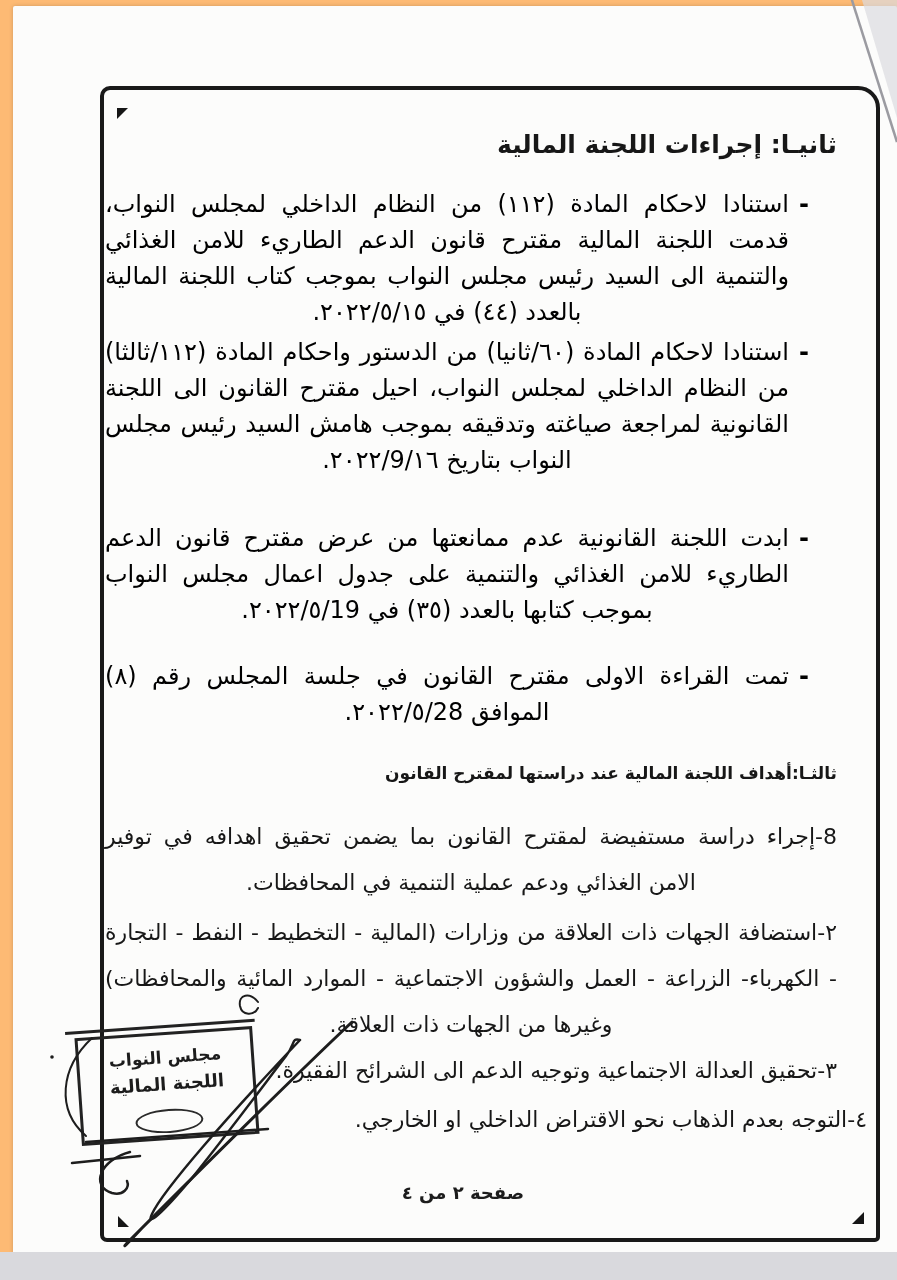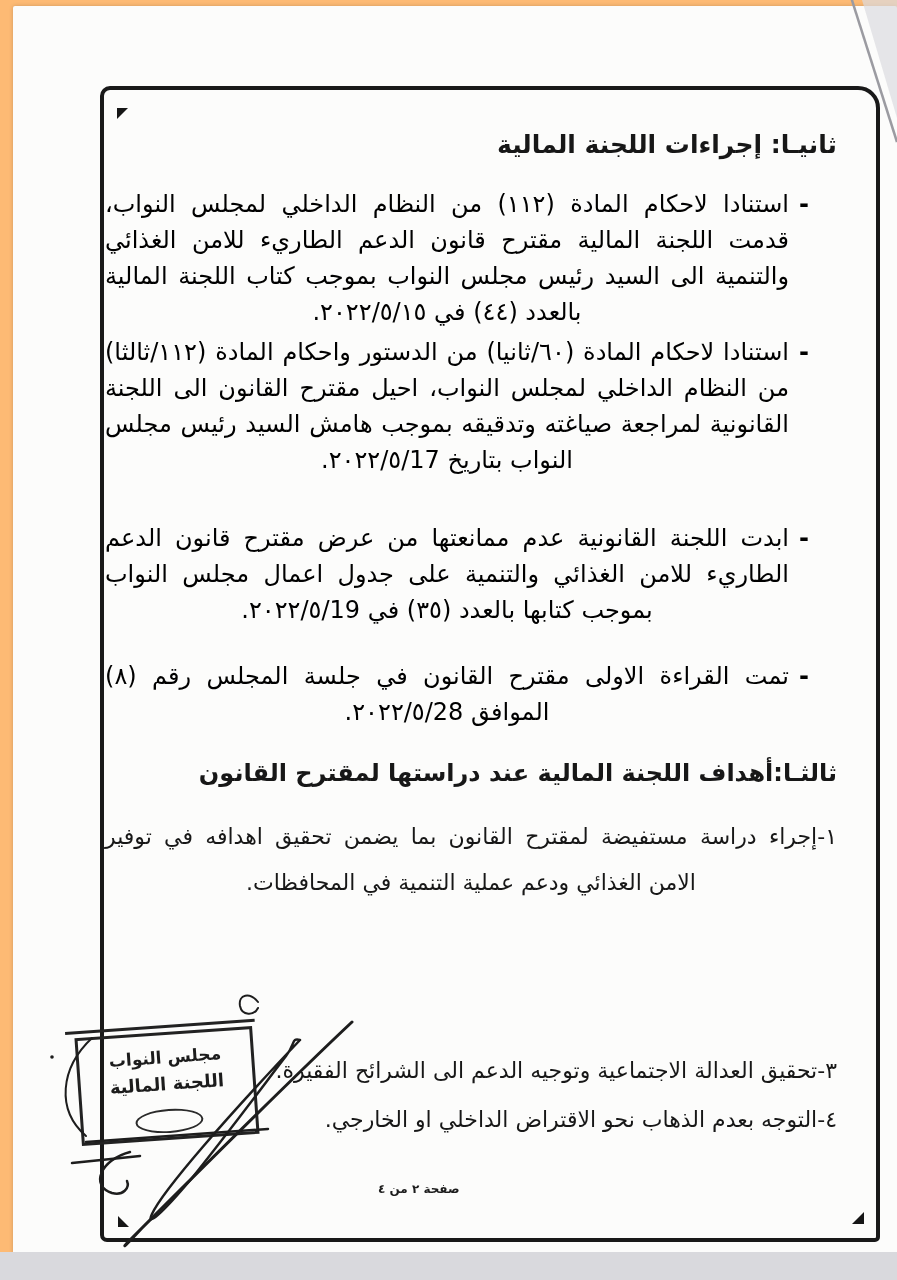--- a/index.html
+++ b/index.html
@@ -57,21 +57,21 @@
     text-align:justify; text-align-last:center;
   }
   .b1 { top:186px; } .b2 { top:334px; } .b3 { top:520px; } .b4 { top:658px; }
 
   .item {
     position:absolute; left:105px; width:732px; margin:0;
     font-size:22px; line-height:46px;
     text-align:justify; text-align-last:center; color:#171717;
   }
   .item.single { text-align:right; text-align-last:right; }
-  .i1 { top:814px; } .i2 { top:910px; } .i3 { top:1048px; } .i4 { top:1097px; }
+  .i1 { top:814px; } .i2 { top:910px; } .i3 { top:1048px; } .i4 { top:1097px;padding-left:30px; }
 
   
   .stamp {
     position:absolute; left:78px; top:1032px; width:172px; height:102px;
     border:3px solid #222; transform:rotate(-4deg);
     background:transparent; text-align:center; color:#1c1c1c;
   }
   .stamp .s-line1 { margin-top:12px; font-size:17px; font-weight:bold; }
   .stamp .s-line2 { margin-top:6px;  font-size:18px; font-weight:bold; }
   .stamp .s-oval {
@@ -80,21 +80,21 @@
   }
   .stamp::before { 
     content:""; position:absolute; left:-12px; top:-10px; width:190px; height:3px;
     background:#222;
   }
 
   .sig-svg { position:absolute; left:0; top:0; width:897px; height:1280px; pointer-events:none; }
 
   .footer {
     position:absolute; left:378px; top:1182px; width:170px;
-    font-size:12px; font-weight:bold; text-align:left; color:#1c1c1c;
+    font-size:18px; font-weight:bold; text-align:center; color:#1c1c1c;
   }
 
   
   .next-page {
     position:absolute; left:30px; top:1268px; width:867px; height:12px;
     background:#fdfdfd; border-radius:10px 10px 0 0;
     box-shadow:0 -1px 3px rgba(0,0,0,.15);
   }
 </style>
 </head>
@@ -116,36 +116,37 @@
 
   <h1 class="h-main content h1-pos" style="position:absolute;">ثانيـا: إجراءات اللجنة المالية</h1>
 
   <div class="bullet b1">
     <span class="dash">-</span>
     <p class="para">استنادا لاحكام المادة (١١٢) من النظام الداخلي لمجلس النواب، قدمت اللجنة المالية مقترح قانون الدعم الطاريء للامن الغذائي والتنمية الى السيد رئيس مجلس النواب بموجب كتاب اللجنة المالية بالعدد (٤٤) في ٢٠٢٢/٥/١٥.</p>
   </div>
 
   <div class="bullet b2">
     <span class="dash">-</span>
-    <p class="para">استنادا لاحكام المادة (٦٠/ثانيا) من الدستور واحكام المادة (١١٢/ثالثا) من النظام الداخلي لمجلس النواب، احيل مقترح القانون الى اللجنة القانونية لمراجعة صياغته وتدقيقه بموجب هامش السيد رئيس مجلس النواب بتاريخ ٢٠٢٢/٥/17.</p>
+    <p class="para">استنادا لاحكام المادة (٦٠/ثانيا) من الدستور واحكام المادة (١١٢/ثالثا) من النظام الداخلي لمجلس النواب، احيل مقترح القانون الى اللجنة القانونية لمراجعة صياغته وتدقيقه بموجب هامش السيد رئيس مجلس النواب بتاريخ ٢٠٢٢/9/١٦.</p>
   </div>
 
   <div class="bullet b3">
     <span class="dash">-</span>
     <p class="para">ابدت اللجنة القانونية عدم ممانعتها من عرض مقترح قانون الدعم الطاريء للامن الغذائي والتنمية على جدول اعمال مجلس النواب بموجب كتابها بالعدد (٣٥) في ٢٠٢٢/٥/19.</p>
   </div>
 
   <div class="bullet b4">
     <span class="dash">-</span>
     <p class="para">تمت القراءة الاولى مقترح القانون في جلسة المجلس رقم (٨) الموافق ٢٠٢٢/٥/28.</p>
   </div>
 
-  <h2 class="h-main content h2-pos" style="position:absolute; font-size:24px;">ثالثـا:أهداف اللجنة المالية عند دراستها لمقترح القانون</h2>
+  <h2 class="h-main content h2-pos" style="position:absolute; font-size:17px;">ثالثـا:أهداف اللجنة المالية عند دراستها لمقترح القانون</h2>
 
-  <p class="item i1">١-إجراء دراسة مستفيضة لمقترح القانون بما يضمن تحقيق اهدافه في توفير الامن الغذائي ودعم عملية التنمية في المحافظات.</p>
+  <p class="item i1">8-إجراء دراسة مستفيضة لمقترح القانون بما يضمن تحقيق اهدافه في توفير الامن الغذائي ودعم عملية التنمية في المحافظات.</p>
+  <p class="item i2">٢-استضافة الجهات ذات العلاقة من وزارات (المالية - التخطيط - النفط - التجارة - الكهرباء- الزراعة - العمل والشؤون الاجتماعية - الموارد المائية والمحافظات) وغيرها من الجهات ذات العلاقة.</p>
   <p class="item i3 single">٣-تحقيق العدالة الاجتماعية وتوجيه الدعم الى الشرائح الفقيرة.</p>
   <p class="item i4 single">٤-التوجه بعدم الذهاب نحو الاقتراض الداخلي او الخارجي.</p>
 
   <div class="stamp">
     <div class="s-line1">مجلس النواب</div>
     <div class="s-line2">اللجنة المالية</div>
     <div class="s-oval"></div>
   </div>
 
   <svg class="sig-svg" viewBox="0 0 897 1280">

